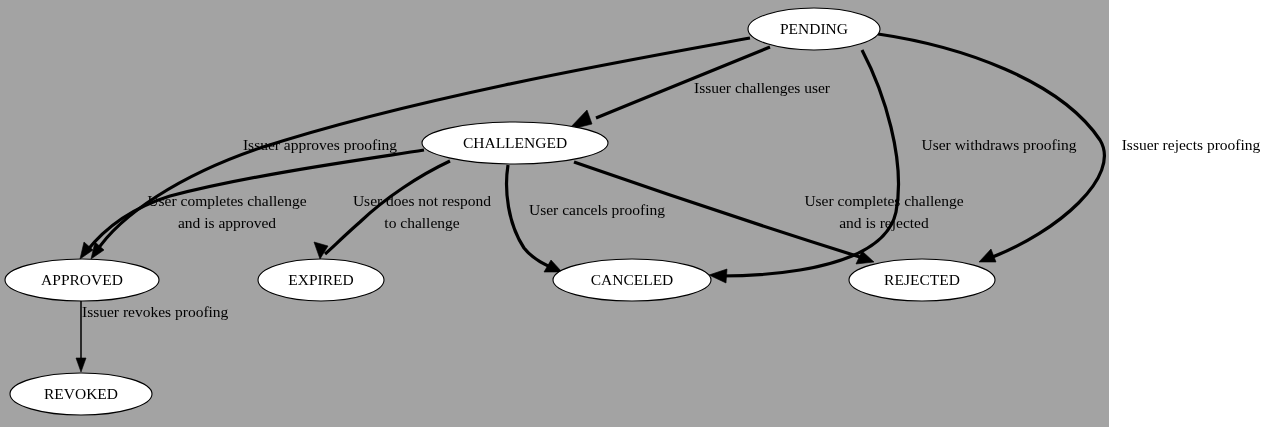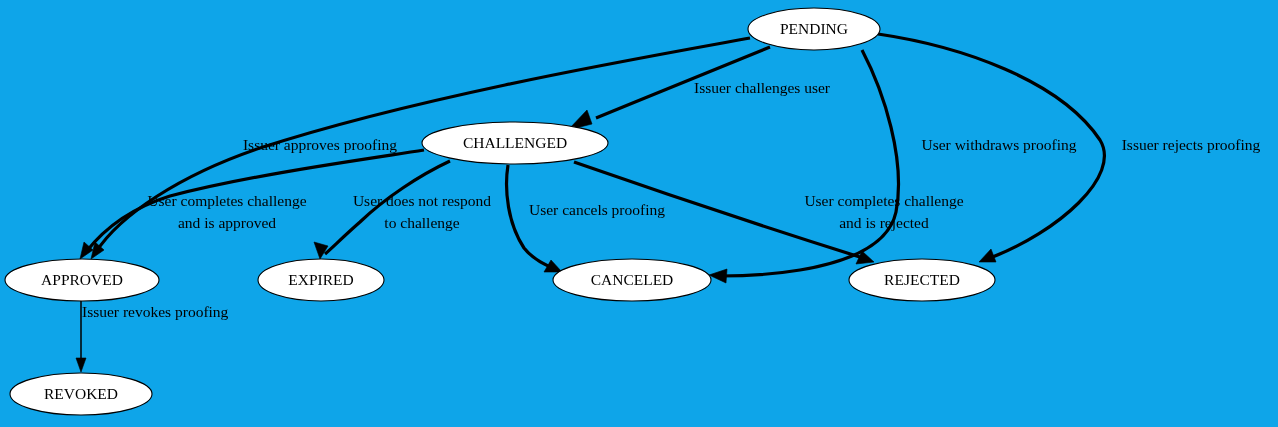--- a/index.html
+++ b/index.html
@@ -8,23 +8,23 @@
     background: #ffffff;
   }
   body {
     width: 1278px;
     height: 427px;
     overflow: hidden;
     font-family: "Liberation Serif", "DejaVu Serif", serif;
   }
   #diagram-root {
     position: relative;
-    width: 1278px;
+    width: 1109px;
     height: 427px;
-    background: #0ea5e9;
+    background: #a3a3a3;
   }
   svg#graph {
     display: block;
     width: 1278px;
     height: 427px;
   }
   .node-ellipse {
     fill: #ffffff;
     stroke: #000000;
     stroke-width: 1.1;

